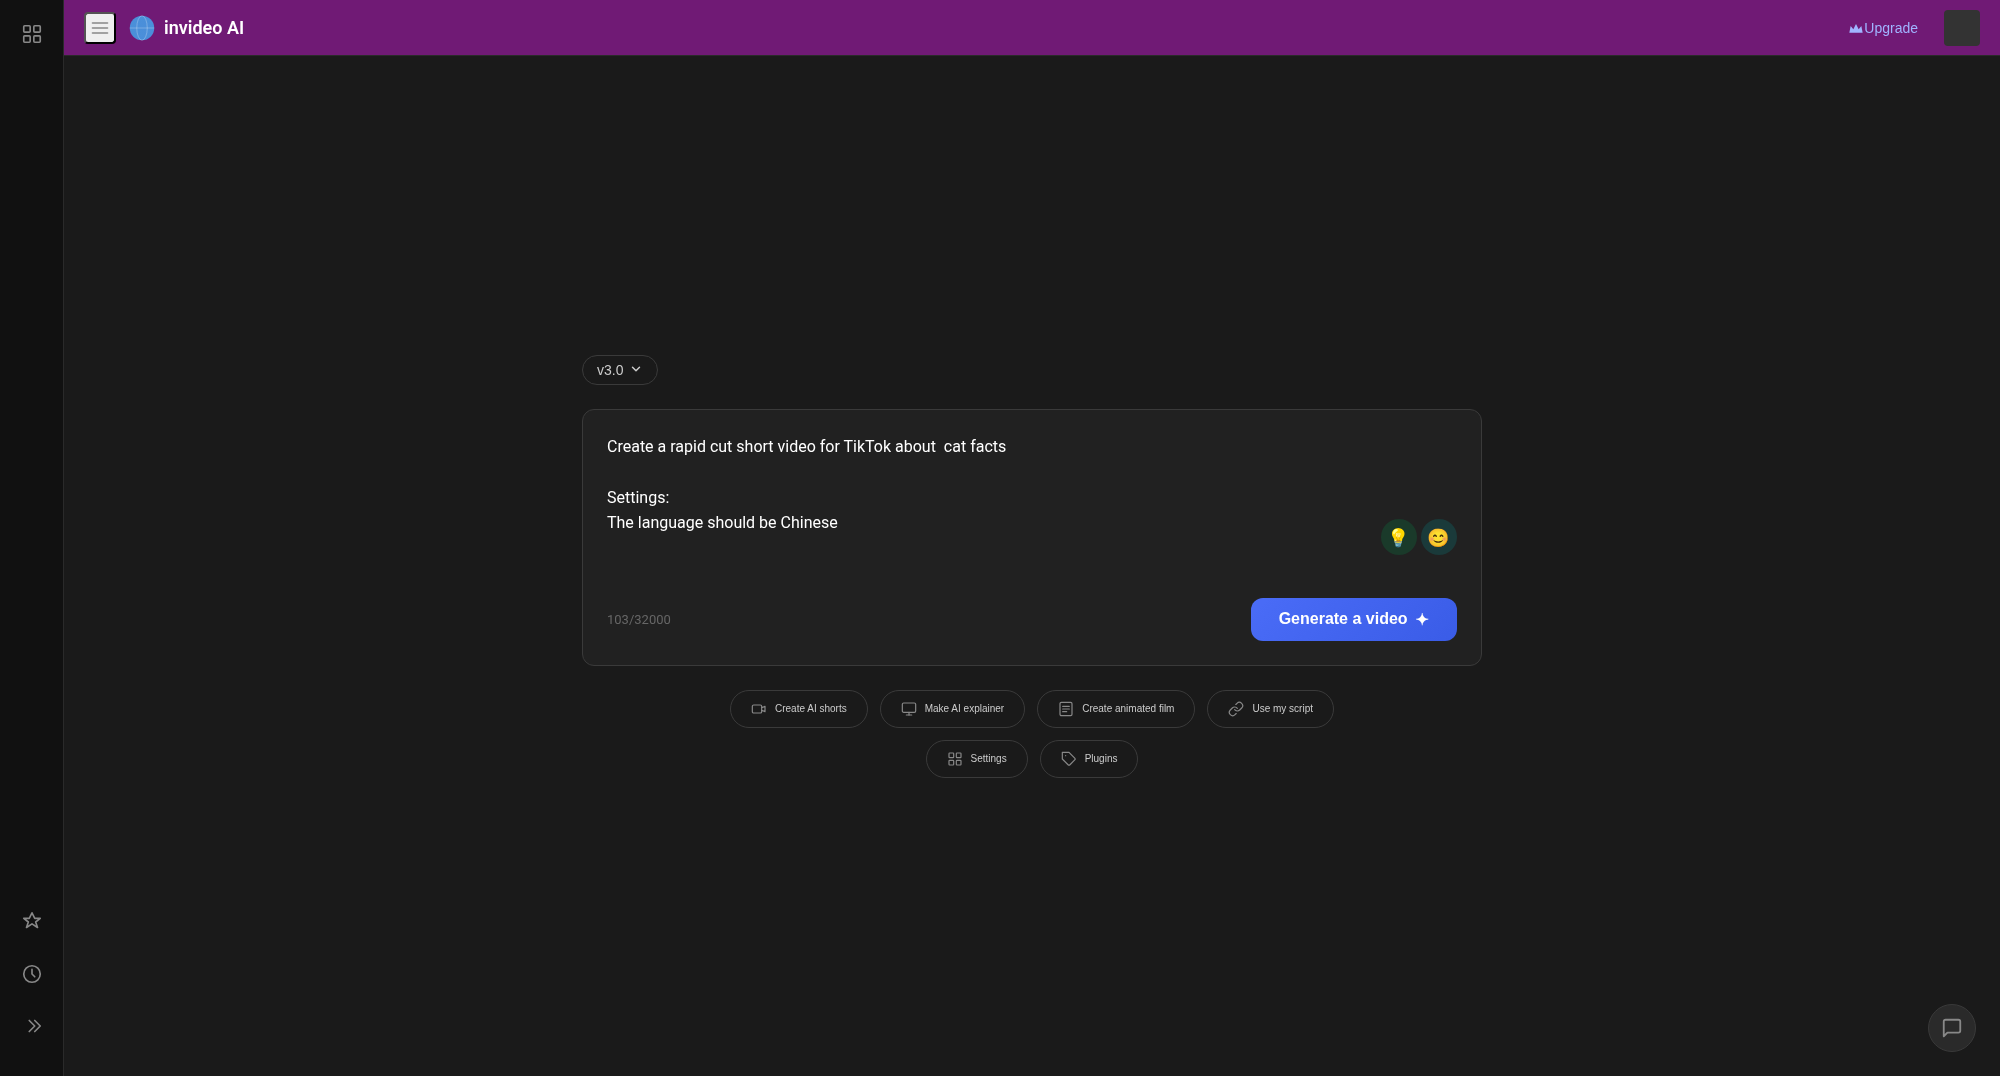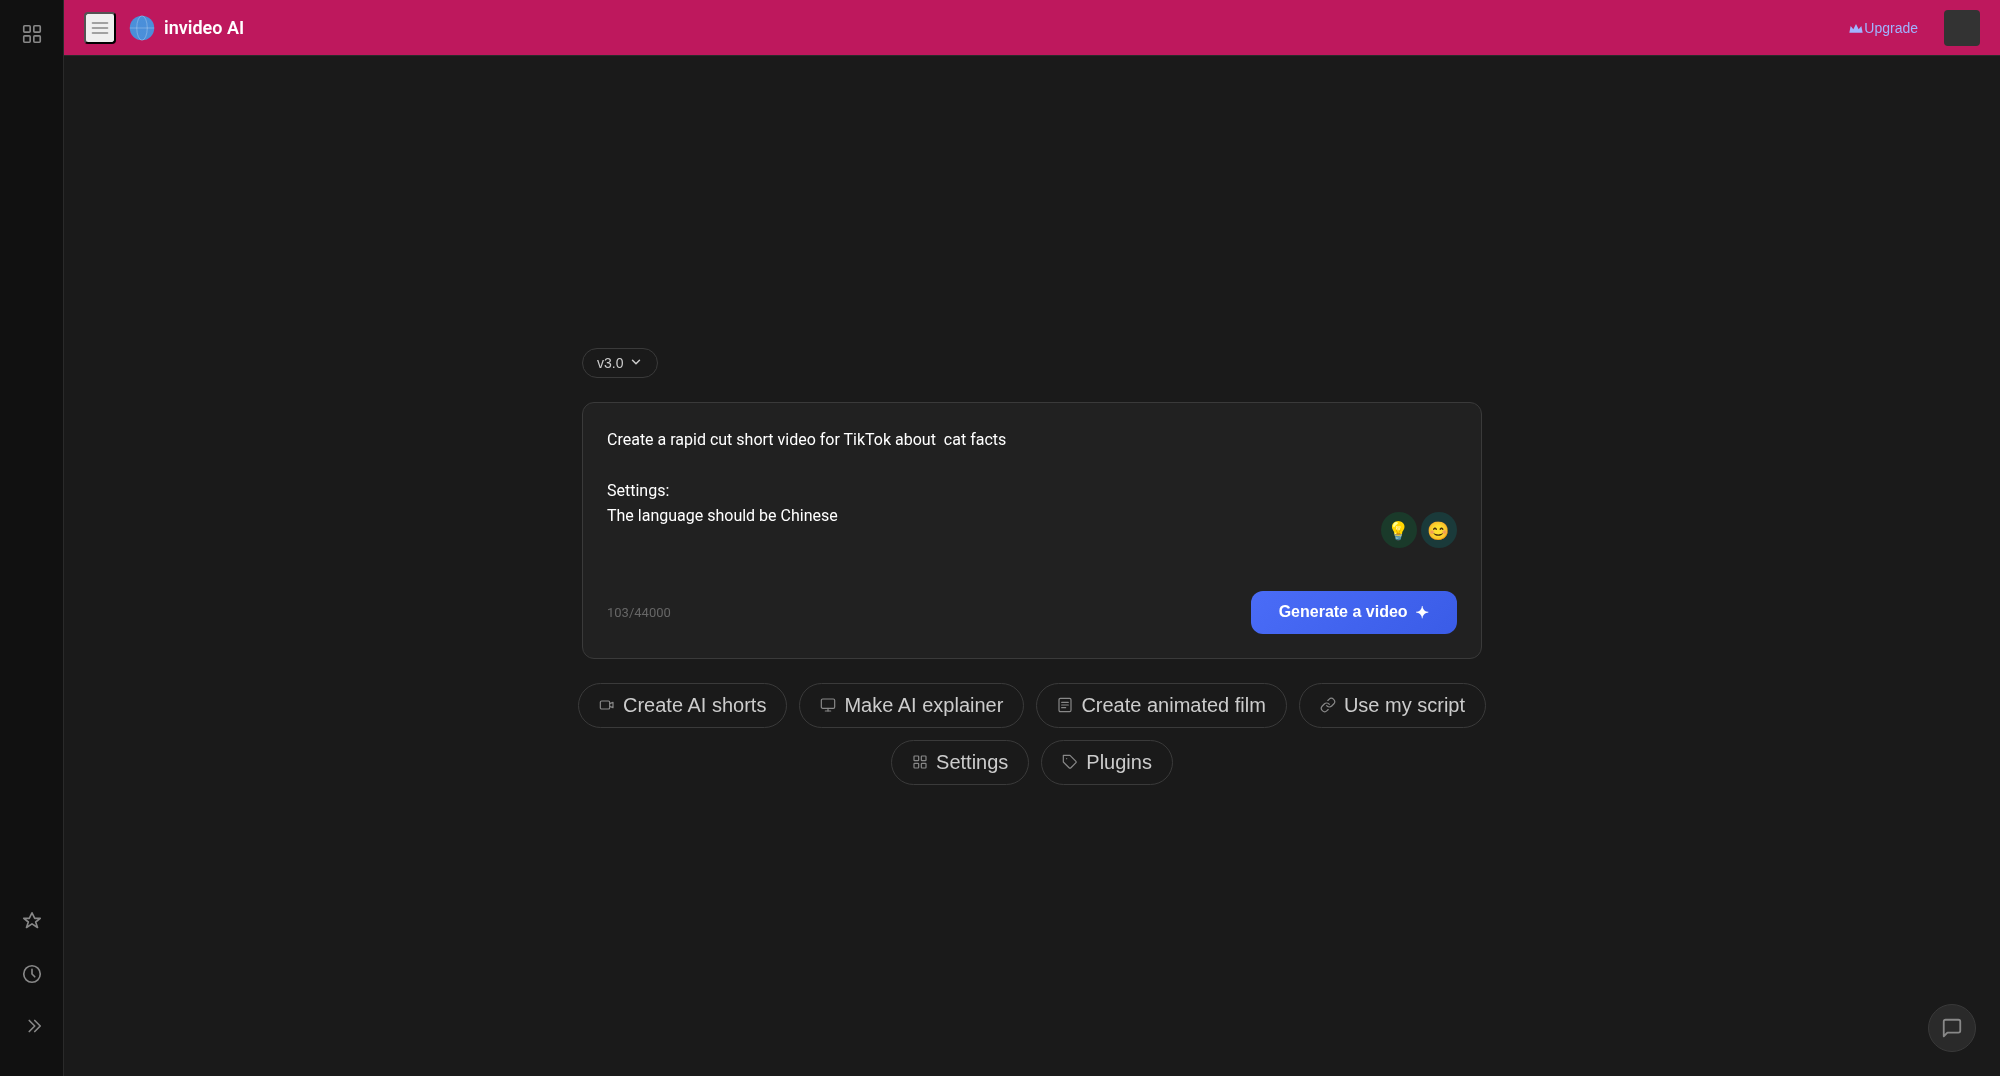--- a/index.html
+++ b/index.html
@@ -69,21 +69,21 @@
       flex: 1;
       display: flex;
       flex-direction: column;
       height: 100%;
       overflow: hidden;
     }
 
     
     .topbar {
       height: 56px;
-      background-color: #be185d;
+      background-color: #701a75;
       border-bottom: 1px solid #2a2a2a;
       display: flex;
       align-items: center;
       padding: 7px 20px;
       gap: 12px;
       flex-shrink: 0;
     }
 
     .menu-btn {
       width: 32px;
@@ -284,21 +284,21 @@
     }
 
     .chip {
       display: flex;
       align-items: center;
       gap: 8px;
       padding: 10px 20px;
       border: 1px solid #3a3a3a;
       border-radius: 24px;
       cursor: pointer;
-      font-size: 20px;
+      font-size: 10px;
       color: #cccccc;
       background: transparent;
       white-space: nowrap;
       transition: all 0.15s;
     }
 
     .chip-icon {
       display: flex;
       align-items: center;
       justify-content: center;
@@ -431,21 +431,21 @@
 Settings:
 The language should be Chinese</textarea>
 
         
         <div class="avatar-icons">
           <div class="avatar-icon-item avatar-icon-green">💡</div>
           <div class="avatar-icon-item avatar-icon-teal">😊</div>
         </div>
 
         <div class="textarea-footer">
-          <span class="char-count">103/44000</span>
+          <span class="char-count">103/32000</span>
           <button class="generate-btn">
             <span>Generate a video</span>
             <span class="sparkle">✦</span>
           </button>
         </div>
       </div>
 
       <div class="chips-container">
         <div class="chips-row">
 

